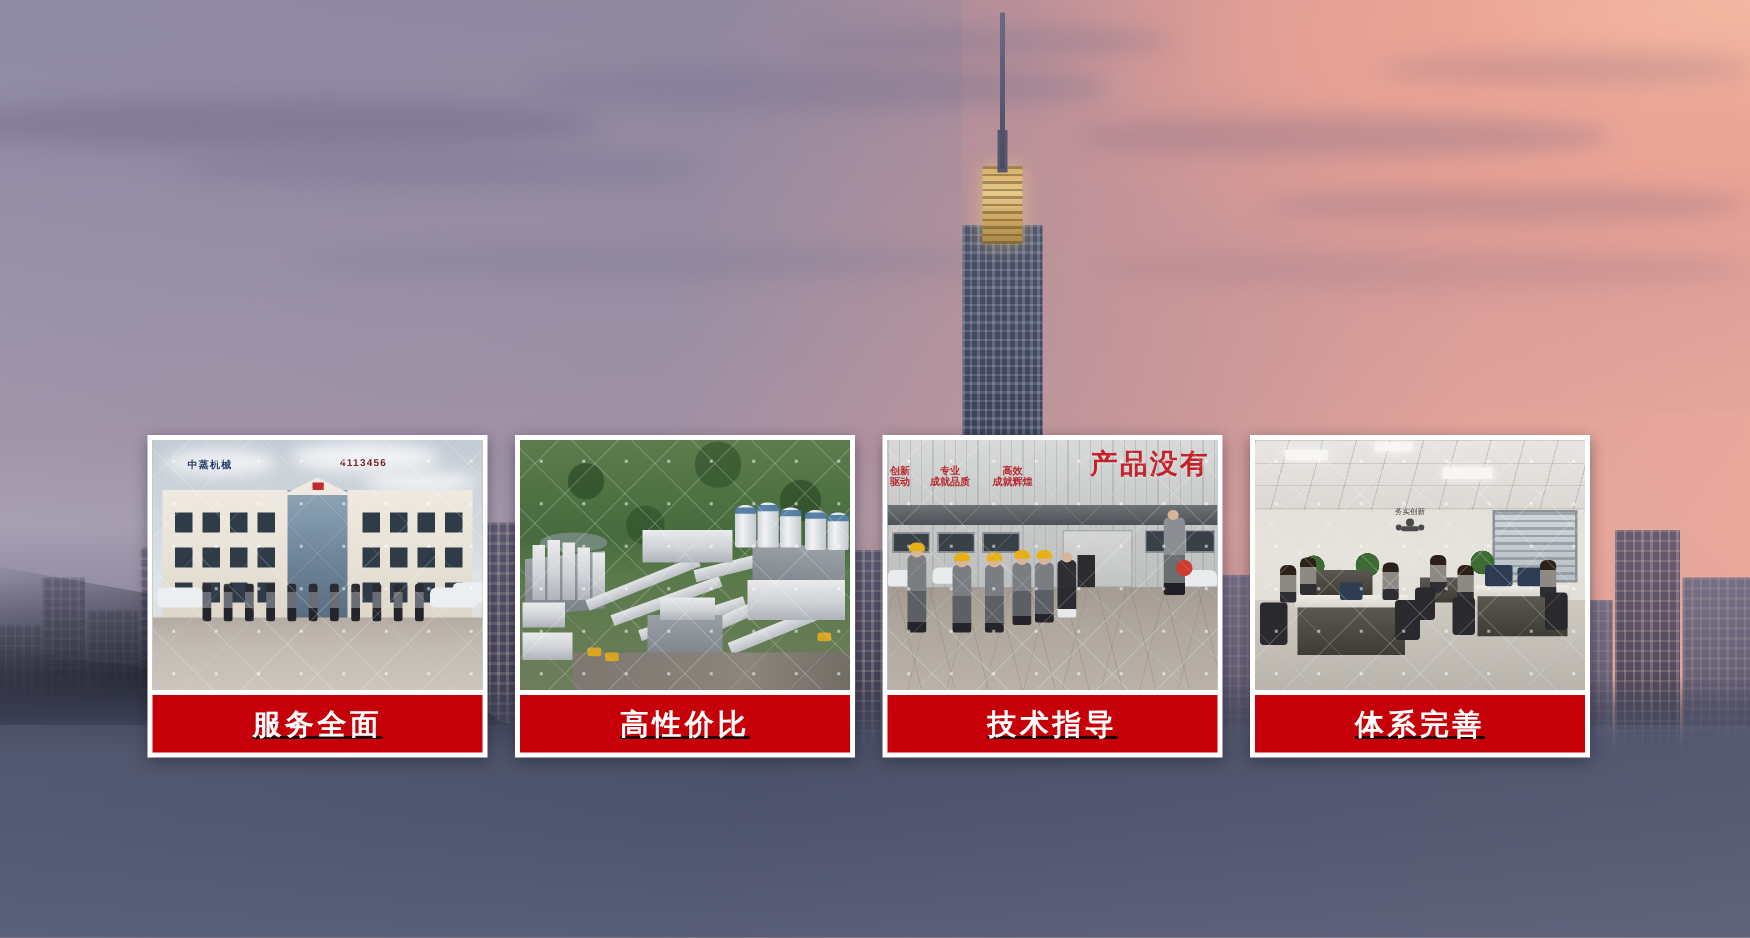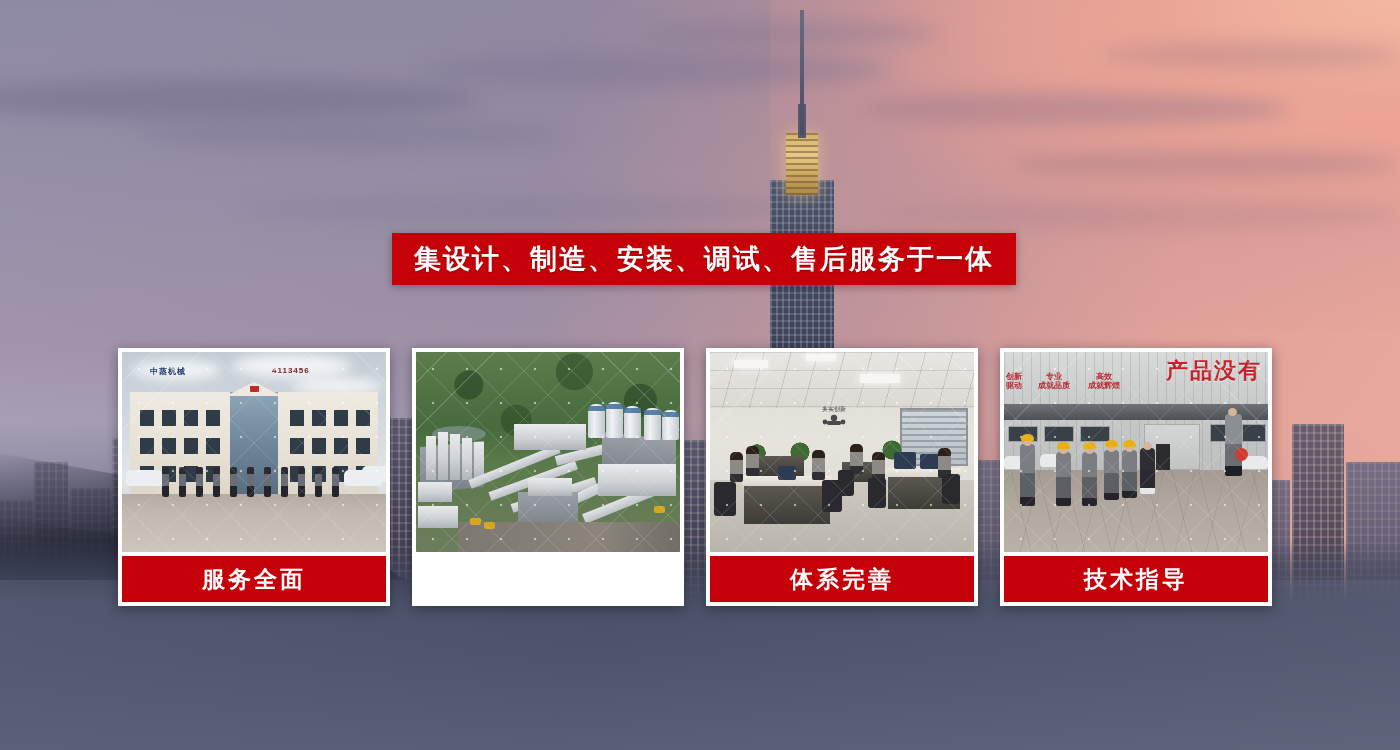--- a/index.html
+++ b/index.html
@@ -157,21 +157,21 @@
     color:#ffffff; font-size:27px; font-weight:bold; letter-spacing:2px; white-space:nowrap;
     text-shadow:0 1px 2px rgba(90,0,0,0.45);
   }
 
   
   .cards { position:absolute; left:118px; top:348px; width:1164px; height:258px; display:flex; gap:22px; }
   .card {
     width:272px; height:258px;
     background:#ffffff; padding:4px 0 0 4px;
     box-shadow:0 3px 12px rgba(25,20,40,0.45);
-    display:flex; flex-direction:column;
+    display:flex; flex-direction:column;text-decoration:underline;
   }
   .card-img { width:264px; height:200px; position:relative; overflow:hidden; background:#8a8a92; }
   .card-cap {
     width:264px; height:46px; margin:4px 0;
     background:#c50008; color:#fff;
     display:flex; align-items:center; justify-content:center;
     font-size:23px; font-weight:bold; letter-spacing:3px;
   }
 
   
@@ -339,23 +339,20 @@
     <div class="bld warm" style="left:1292px; width:52px; height:226px;"></div>
     <div class="bld far dim" style="left:1346px; width:60px; height:188px;"></div>
   </div>
 
   <div class="bank-dark"></div>
   <div class="bank"></div>
   <div class="water"></div>
   <div class="water-sheen"></div>
 
 
-  <div class="subribbon">
-    <span>集设计、制造、安装、调试、售后服务于一体</span>
-  </div>
 
   <div class="cards">
 
     <div class="card">
       <div class="card-img">
         <div class="p1-sky"></div>
         <div class="p1-cloud" style="left:10px;  top:8px;  width:90px; height:20px;"></div>
         <div class="p1-cloud" style="left:110px; top:2px;  width:120px;height:24px;"></div>
         <div class="p1-cloud" style="left:170px; top:26px; width:90px; height:16px;"></div>
         <div class="p1-bldg"></div>
@@ -461,73 +458,21 @@
         <div class="p2-yellow" style="left:54px;  top:166px;"></div>
         <div class="p2-yellow" style="left:68px;  top:170px;"></div>
         <div class="p2-yellow" style="left:238px; top:154px;"></div>
 
         <div class="p2-bldg" style="left:2px;  top:130px; width:34px; height:20px;"></div>
         <div class="p2-bldg" style="left:2px;  top:154px; width:40px; height:22px;"></div>
 
         <div class="mesh"></div>
         <div class="mesh-dots"></div>
       </div>
-    </div>
-
-    <div class="card">
-      <div class="card-img">
-        <div class="p3-wall"></div>
-        <div class="p3-ceil"></div>
-        <div class="p3-ceilgrid"></div>
-        <div class="p3-light" style="left:24px;  top:8px;  width:34px; height:8px;"></div>
-        <div class="p3-light" style="left:150px; top:22px; width:40px; height:9px;"></div>
-        <div class="p3-light" style="left:96px;  top:2px;  width:30px; height:7px;"></div>
-
-        <svg class="p3-logo" viewBox="0 0 32 26">
-          <text x="16" y="9" font-size="6" text-anchor="middle" fill="#3a3a3a" font-family="'Liberation Sans',sans-serif">务实创新</text>
-          <circle cx="16" cy="16" r="3.2" fill="#4a4a4a"></circle>
-          <rect x="9" y="19" width="14" height="4" rx="1.4" fill="#4a4a4a"></rect>
-          <circle cx="7" cy="20" r="2.4" fill="#4a4a4a"></circle>
-          <circle cx="25" cy="20" r="2.4" fill="#4a4a4a"></circle>
-        </svg>
-
-        <div class="p3-window"></div>
-        <div class="p3-floor"></div>
-
-        <div class="p3-plant" style="left:36px;  top:92px; width:22px; height:18px;"></div>
-        <div class="p3-plant" style="left:78px;  top:90px; width:24px; height:20px;"></div>
-        <div class="p3-plant" style="left:170px; top:88px; width:24px; height:20px;"></div>
-
-        <div class="p3-desktop" style="left:32px;  top:124px; width:90px; height:10px;"></div>
-        <div class="p3-desk" style="left:34px;  top:134px; width:86px; height:38px;"></div>
-        <div class="p3-desk" style="left:40px;  top:104px; width:54px; height:20px;"></div>
-        <div class="p3-chair" style="left:4px;   top:130px; width:22px; height:34px;"></div>
-        <div class="p3-chair" style="left:112px; top:128px; width:20px; height:32px;"></div>
-        <div class="p3-person" style="left:20px;  top:100px;"></div>
-        <div class="p3-person" style="left:36px;  top:94px;"></div>
-        <div class="p3-person" style="left:102px; top:98px;"></div>
-        <div class="p3-mon" style="left:68px;  top:114px; width:18px; height:14px;"></div>
-
-        <div class="p3-desk" style="left:132px; top:110px; width:42px; height:20px;"></div>
-        <div class="p3-person" style="left:140px; top:92px;"></div>
-        <div class="p3-chair" style="left:128px; top:118px; width:16px; height:26px;"></div>
-
-        <div class="p3-desktop" style="left:176px; top:116px; width:76px; height:9px;"></div>
-        <div class="p3-desk" style="left:178px; top:125px; width:72px; height:32px;"></div>
-        <div class="p3-mon" style="left:184px; top:100px; width:22px; height:17px;"></div>
-        <div class="p3-mon" style="left:210px; top:102px; width:20px; height:15px;"></div>
-        <div class="p3-person" style="left:162px; top:100px;"></div>
-        <div class="p3-person" style="left:228px; top:96px;"></div>
-        <div class="p3-chair" style="left:158px; top:126px; width:18px; height:30px;"></div>
-        <div class="p3-chair" style="left:232px; top:122px; width:18px; height:30px;"></div>
-
-        <div class="mesh"></div>
-        <div class="mesh-dots"></div>
-      </div>
-      <div class="card-cap">体系完善</div>
+      <div class="card-cap">高性价比</div>
     </div>
 
     <div class="card">
       <div class="card-img">
         <div class="p4-sky"></div>
         <div class="p4-wall"></div>
         <div class="p4-wallstripes"></div>
         <div class="p4-red">产品没有</div>
         <div class="p4-slogan" style="left:2px;  ">创新<br>驱动</div>
         <div class="p4-slogan" style="left:34px; ">专业<br>成就品质</div>
@@ -574,14 +519,67 @@
         <div class="p4-boss"></div>
         <div class="p4-head" style="right:31px; top:56px;"></div>
         <div class="p4-ball"></div>
 
         <div class="mesh"></div>
         <div class="mesh-dots"></div>
       </div>
       <div class="card-cap">技术指导</div>
     </div>
 
+    <div class="card">
+      <div class="card-img">
+        <div class="p3-wall"></div>
+        <div class="p3-ceil"></div>
+        <div class="p3-ceilgrid"></div>
+        <div class="p3-light" style="left:24px;  top:8px;  width:34px; height:8px;"></div>
+        <div class="p3-light" style="left:150px; top:22px; width:40px; height:9px;"></div>
+        <div class="p3-light" style="left:96px;  top:2px;  width:30px; height:7px;"></div>
+
+        <svg class="p3-logo" viewBox="0 0 32 26">
+          <text x="16" y="9" font-size="6" text-anchor="middle" fill="#3a3a3a" font-family="'Liberation Sans',sans-serif">务实创新</text>
+          <circle cx="16" cy="16" r="3.2" fill="#4a4a4a"></circle>
+          <rect x="9" y="19" width="14" height="4" rx="1.4" fill="#4a4a4a"></rect>
+          <circle cx="7" cy="20" r="2.4" fill="#4a4a4a"></circle>
+          <circle cx="25" cy="20" r="2.4" fill="#4a4a4a"></circle>
+        </svg>
+
+        <div class="p3-window"></div>
+        <div class="p3-floor"></div>
+
+        <div class="p3-plant" style="left:36px;  top:92px; width:22px; height:18px;"></div>
+        <div class="p3-plant" style="left:78px;  top:90px; width:24px; height:20px;"></div>
+        <div class="p3-plant" style="left:170px; top:88px; width:24px; height:20px;"></div>
+
+        <div class="p3-desktop" style="left:32px;  top:124px; width:90px; height:10px;"></div>
+        <div class="p3-desk" style="left:34px;  top:134px; width:86px; height:38px;"></div>
+        <div class="p3-desk" style="left:40px;  top:104px; width:54px; height:20px;"></div>
+        <div class="p3-chair" style="left:4px;   top:130px; width:22px; height:34px;"></div>
+        <div class="p3-chair" style="left:112px; top:128px; width:20px; height:32px;"></div>
+        <div class="p3-person" style="left:20px;  top:100px;"></div>
+        <div class="p3-person" style="left:36px;  top:94px;"></div>
+        <div class="p3-person" style="left:102px; top:98px;"></div>
+        <div class="p3-mon" style="left:68px;  top:114px; width:18px; height:14px;"></div>
+
+        <div class="p3-desk" style="left:132px; top:110px; width:42px; height:20px;"></div>
+        <div class="p3-person" style="left:140px; top:92px;"></div>
+        <div class="p3-chair" style="left:128px; top:118px; width:16px; height:26px;"></div>
+
+        <div class="p3-desktop" style="left:176px; top:116px; width:76px; height:9px;"></div>
+        <div class="p3-desk" style="left:178px; top:125px; width:72px; height:32px;"></div>
+        <div class="p3-mon" style="left:184px; top:100px; width:22px; height:17px;"></div>
+        <div class="p3-mon" style="left:210px; top:102px; width:20px; height:15px;"></div>
+        <div class="p3-person" style="left:162px; top:100px;"></div>
+        <div class="p3-person" style="left:228px; top:96px;"></div>
+        <div class="p3-chair" style="left:158px; top:126px; width:18px; height:30px;"></div>
+        <div class="p3-chair" style="left:232px; top:122px; width:18px; height:30px;"></div>
+
+        <div class="mesh"></div>
+        <div class="mesh-dots"></div>
+      </div>
+      <div class="card-cap">体系完善</div>
+    </div>
+
   </div>
 </div>
 
 </body></html>

